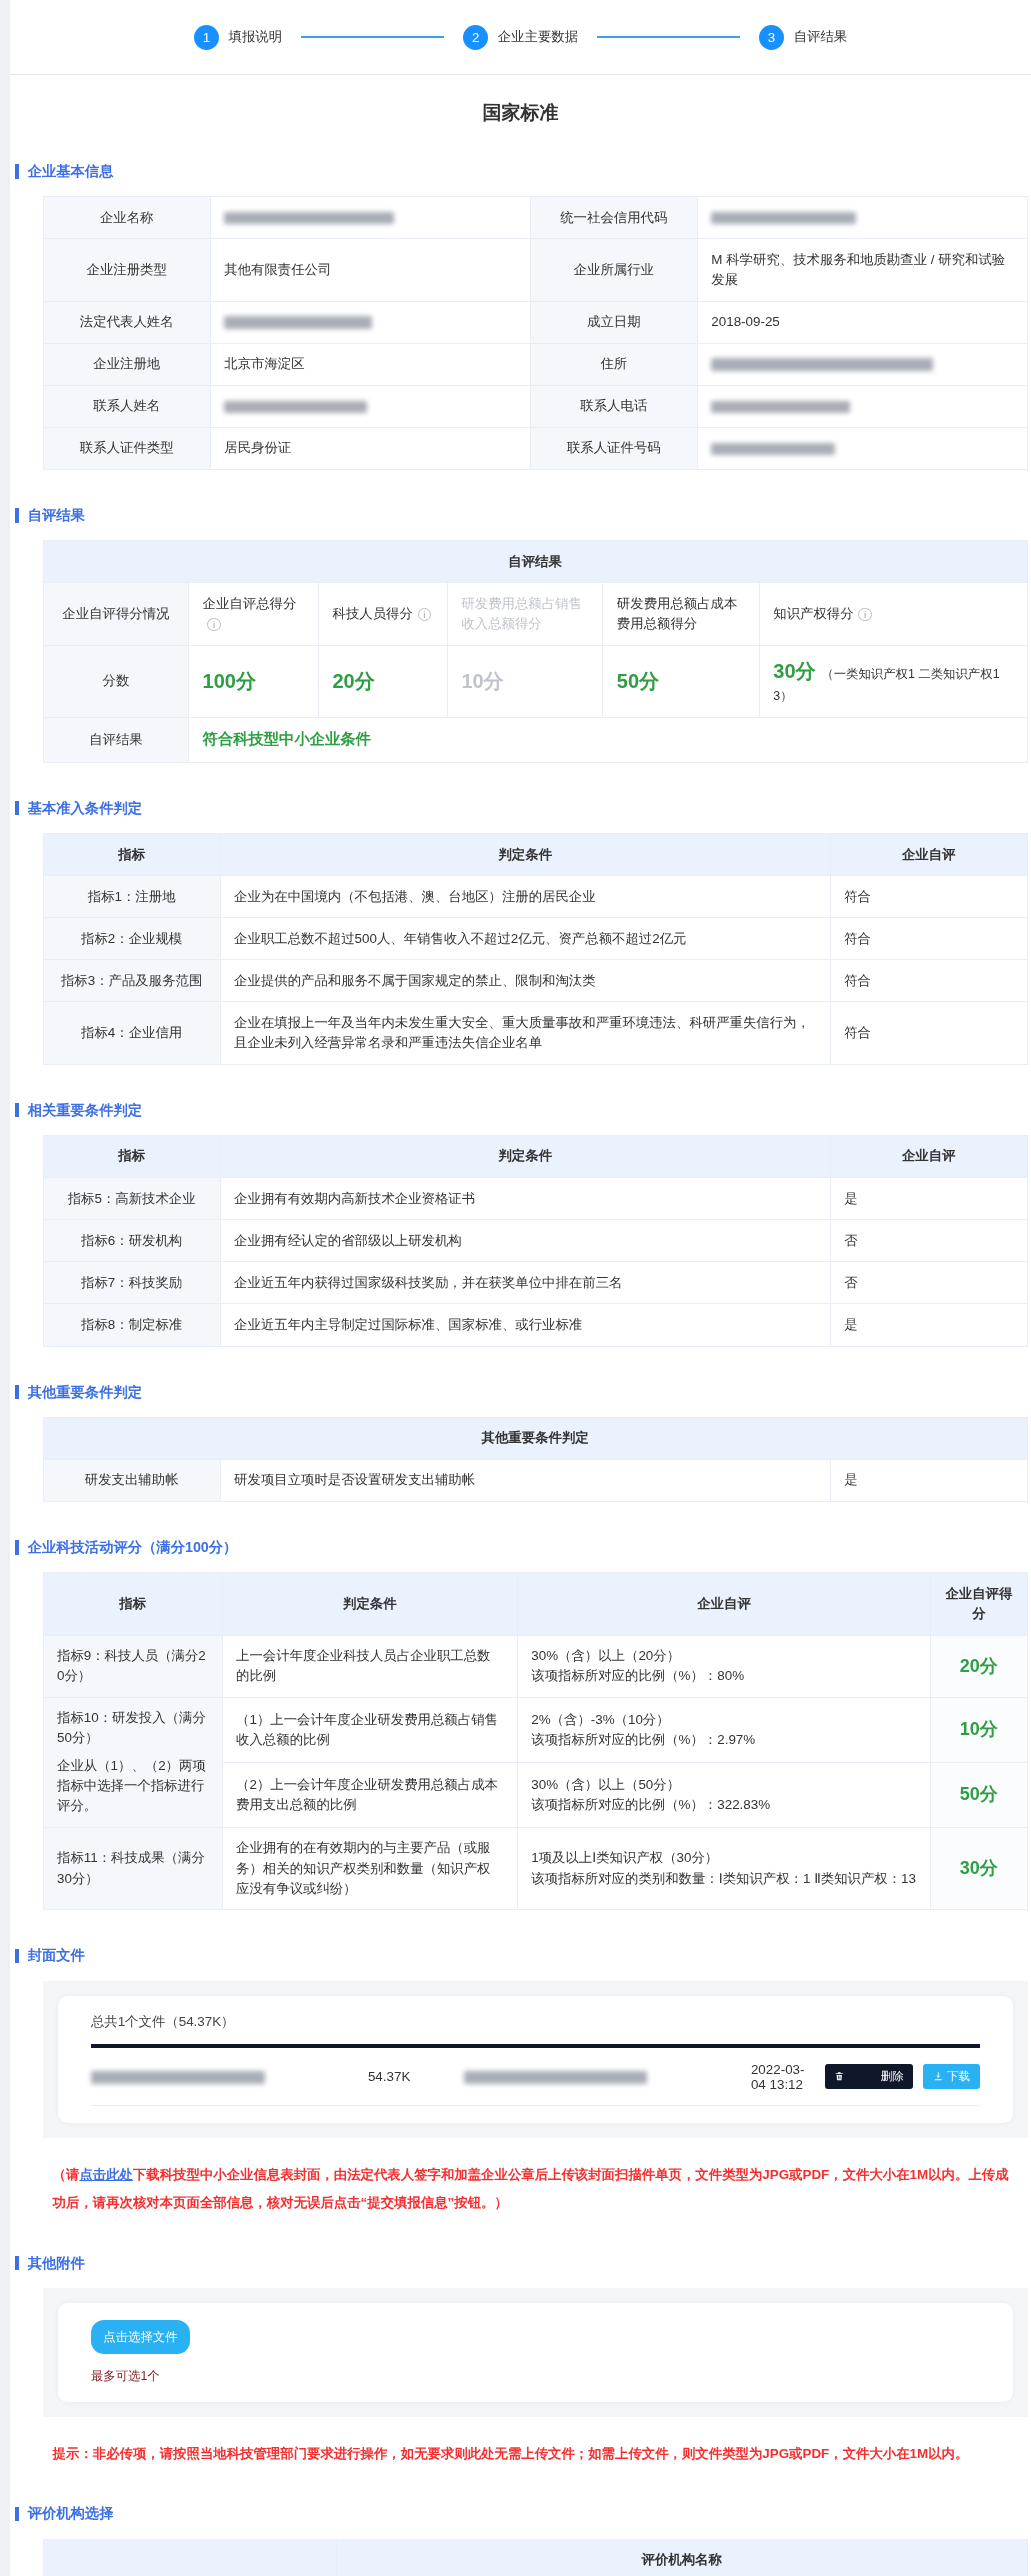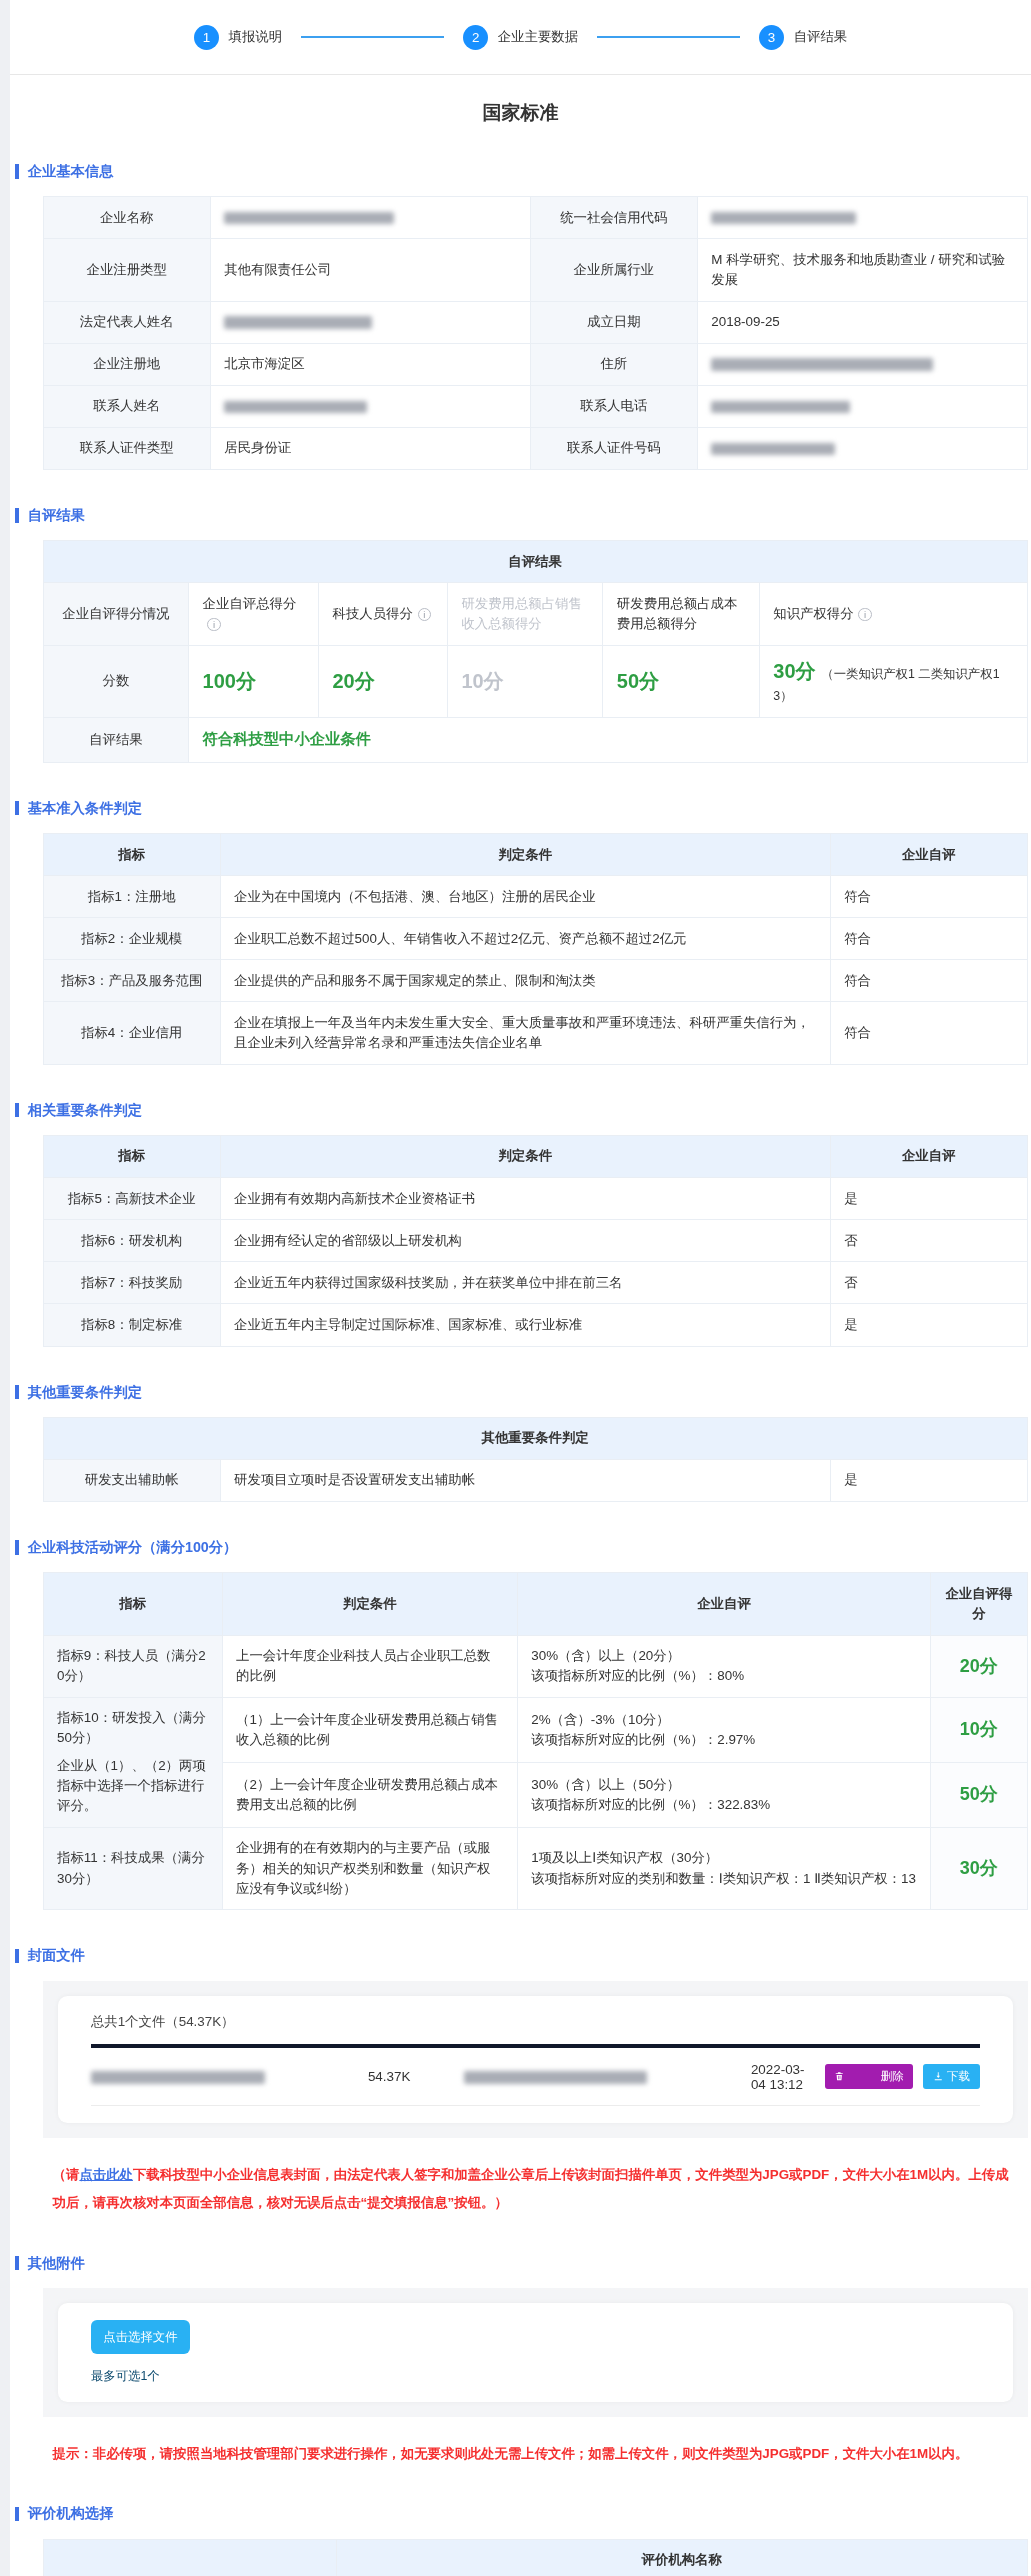--- a/index.html
+++ b/index.html
@@ -40,28 +40,28 @@
   .blur { display:inline-block; height:12.4px; border-radius:1.9px; background:#a9adb5; filter:blur(2.9px); vertical-align:middle; }
 
   .gray-wrap { background:#f4f5f7; padding:15.3px; margin:0 3.8px 0 33px; }
   .white-card { background:#fff; border-radius:9.6px; box-shadow:0 0 5.7px rgba(0,0,0,.05); padding:17px 33px; }
   .file-summary { font-size:13.4px; color:#444; padding-bottom:13.4px; }
   .file-row { display:flex; align-items:center; border-top:4px solid #0f172a; border-bottom:1px solid #ececec; padding:13.4px 0; }
   .f-name { width:277px; } .f-size { width:96px; font-size:13.4px; color:#333; } .f-comp { width:287px; }
   .f-time { flex:1; font-size:13.4px; color:#333; }
   .mini-btn { display:inline-flex; align-items:center; gap:3.8px; color:#fff; font-size:11.5px; border:none;
               border-radius:2.9px; padding:4.8px 9.6px; cursor:pointer; margin-left:9.6px; font-family:inherit; }
-  .btn-del { background:#a21caf;gap:36px; } .btn-dl { background:#29b1f3; }
+  .btn-del { background:#0f172a;gap:36px; } .btn-dl { background:#29b1f3; }
 
   .red-note { color:#f52f2f; font-size:13.4px; font-weight:bold; line-height:2.1; margin:23px 19px 0 43px; }
   .note-link { color:#3d70e4; text-decoration:underline; cursor:pointer; }
 
-  .upload-btn { background:#29b1f3; color:#fff; border:none; border-radius:6px; font-size:12.4px;
+  .upload-btn { background:#29b1f3; color:#fff; border:none; border-radius:13px; font-size:12.4px;
                 padding:8.6px 12.4px; cursor:pointer; font-family:inherit; }
-  .limit-text { color:#0c4a6e; font-size:12.4px; margin-top:13.4px; }
+  .limit-text { color:#7f1d1d; font-size:12.4px; margin-top:13.4px; }
 
   .warn-red { color:#f52f2f; font-weight:bold; line-height:1.7; text-align:left; background:#fff; }
 </style>
 </head>
 <body>
 
 <div class="page">
 
   <div class="stepper-bar">
     <div class="step">

